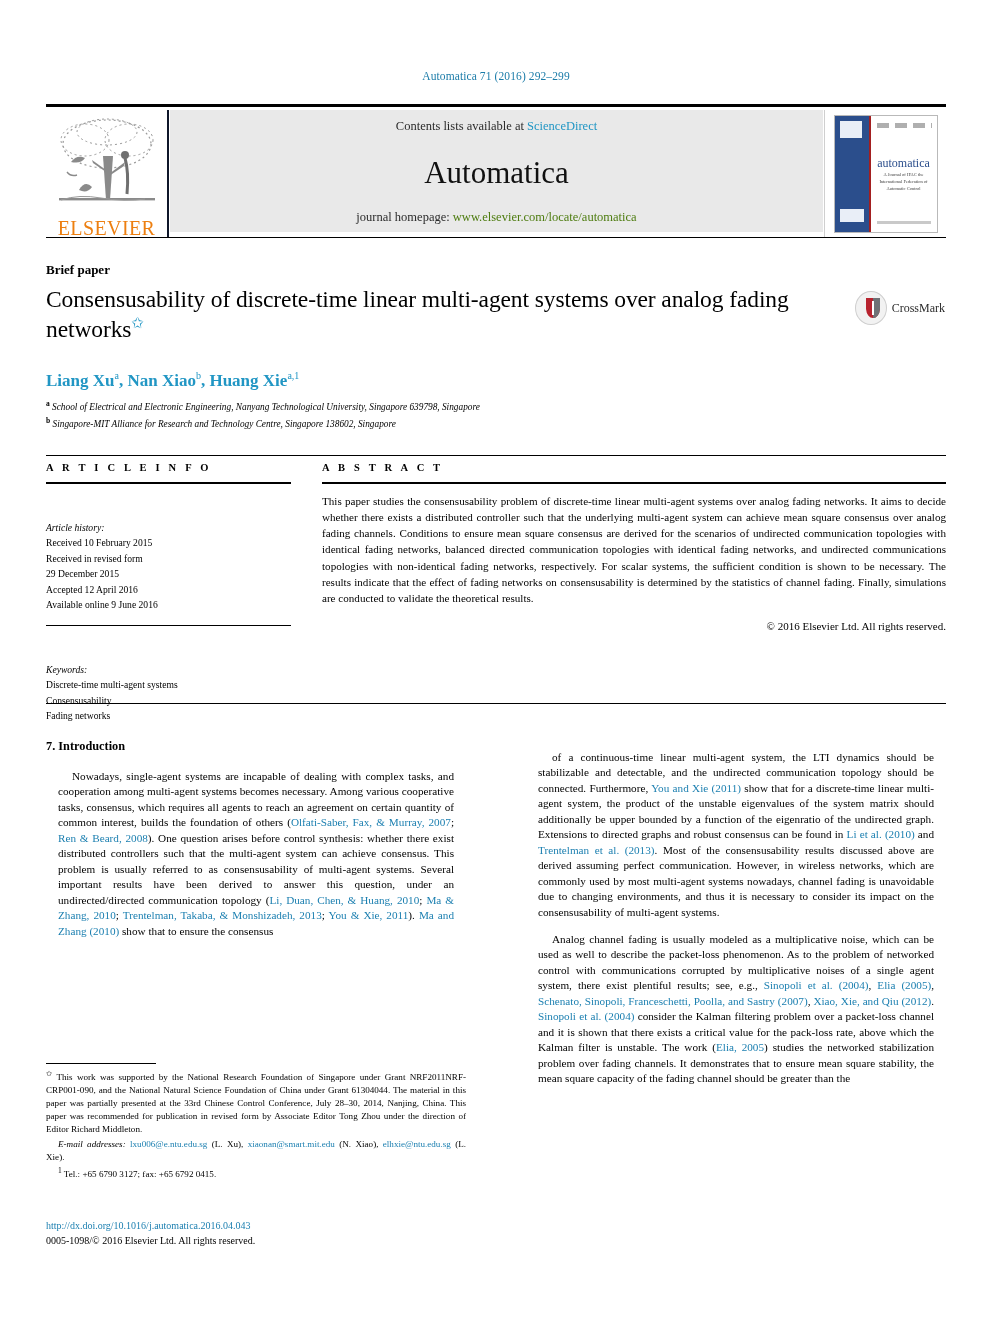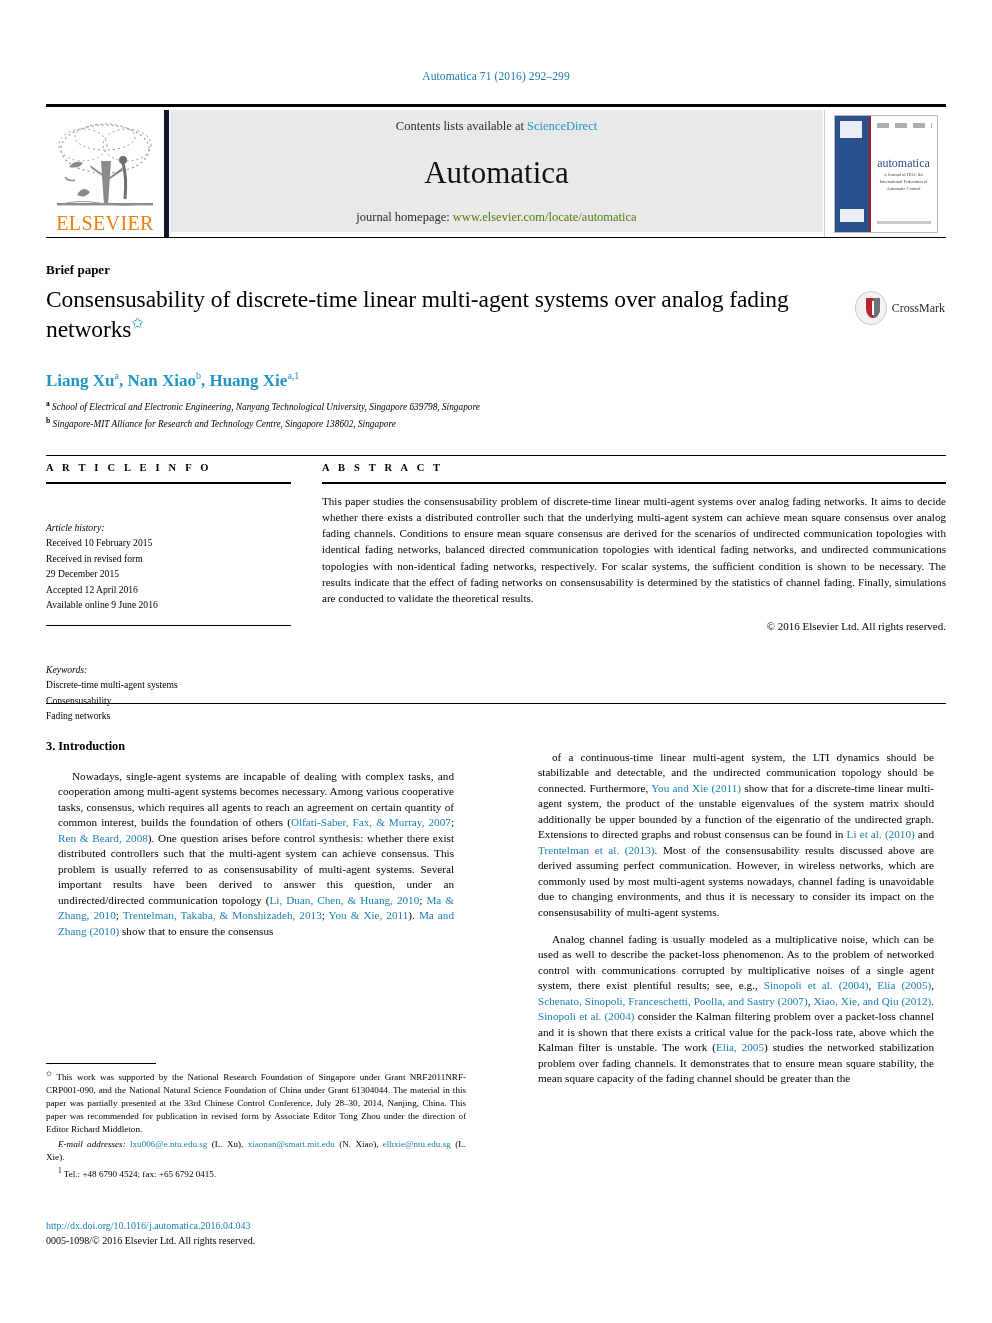--- a/index.html
+++ b/index.html
@@ -19,22 +19,22 @@
     position:absolute; top:70px; left:0; width:992px;
     text-align:center; font-size:11.5px; color:#1a7ba8;
     font-family:"Liberation Serif", serif; letter-spacing:.1px;
   }
 
   
   .masthead { position:absolute; left:46px; top:104px; width:900px; height:134px; }
   .mh-rule-top { position:absolute; left:0; top:0; width:900px; height:3px; background:#000; }
   .mh-logo {
     position:absolute; left:0; top:6px; width:123px; height:128px;
-    border-right:5px solid #0f172a;
-    display:flex; flex-direction:column; align-items:center; justify-content:center;
+    border-right:2px solid #0f172a;
+    display:flex; flex-direction:column; align-items:center; justify-content:space-between;
   }
   .tree-wrap { width:112px; height:100px; padding-top:4px; }
   .elsevier-word {
     color:#ED7F10; font-family:"Liberation Serif", serif;
     font-size:20px; letter-spacing:.4px; line-height:1; margin-top:-2px;
   }
   .mh-center {
     position:absolute; left:124px; top:6px; width:653px; height:122px;
     background:#e9e9e9;
     display:flex; flex-direction:column; align-items:center; justify-content:space-between;
@@ -239,21 +239,21 @@
   <div class="abscol">
     <div class="sec-label">A B S T R A C T</div>
     <div class="abs-rule"></div>
     <div class="abs-body">This paper studies the consensusability problem of discrete-time linear multi-agent systems over analog fading networks. It aims to decide whether there exists a distributed controller such that the underlying multi-agent system can achieve mean square consensus over analog fading channels. Conditions to ensure mean square consensus are derived for the scenarios of undirected communication topologies with identical fading networks, balanced directed communication topologies with identical fading networks, and undirected communications topologies with non-identical fading networks, respectively. For scalar systems, the sufficient condition is shown to be necessary. The results indicate that the effect of fading networks on consensusability is determined by the statistics of channel fading. Finally, simulations are conducted to validate the theoretical results.</div>
     <div class="abs-copy">© 2016 Elsevier Ltd. All rights reserved.</div>
   </div>
 
   <div class="rule-thin-sep"></div>
 
   <div class="col colL">
-    <h2 class="sechead">3. Introduction</h2>
+    <h2 class="sechead">7. Introduction</h2>
     <p>Nowadays, single-agent systems are incapable of dealing with complex tasks, and cooperation among multi-agent systems becomes necessary. Among various cooperative tasks, consensus, which requires all agents to reach an agreement on certain quantity of common interest, builds the foundation of others (<span class="ref">Olfati-Saber, Fax, &amp; Murray, 2007</span>; <span class="ref">Ren &amp; Beard, 2008</span>). One question arises before control synthesis: whether there exist distributed controllers such that the multi-agent system can achieve consensus. This problem is usually referred to as consensusability of multi-agent systems. Several important results have been derived to answer this question, under an undirected/directed communication topology (<span class="ref">Li, Duan, Chen, &amp; Huang, 2010</span>; <span class="ref">Ma &amp; Zhang, 2010</span>; <span class="ref">Trentelman, Takaba, &amp; Monshizadeh, 2013</span>; <span class="ref">You &amp; Xie, 2011</span>). <span class="ref">Ma and Zhang (2010)</span> show that to ensure the consensus</p>
   </div>
 
   <div class="col colR">
     <p>of a continuous-time linear multi-agent system, the LTI dynamics should be stabilizable and detectable, and the undirected communication topology should be connected. Furthermore, <span class="ref">You and Xie (2011)</span> show that for a discrete-time linear multi-agent system, the product of the unstable eigenvalues of the system matrix should additionally be upper bounded by a function of the eigenratio of the undirected graph. Extensions to directed graphs and robust consensus can be found in <span class="ref">Li et al. (2010)</span> and <span class="ref">Trentelman et al. (2013)</span>. Most of the consensusability results discussed above are derived assuming perfect communication. However, in wireless networks, which are commonly used by most multi-agent systems nowadays, channel fading is unavoidable due to changing environments, and thus it is necessary to consider its impact on the consensusability of multi-agent systems.</p>
     <p>Analog channel fading is usually modeled as a multiplicative noise, which can be used as well to describe the packet-loss phenomenon. As to the problem of networked control with communications corrupted by multiplicative noises of a single agent system, there exist plentiful results; see, e.g., <span class="ref">Sinopoli et al. (2004)</span>, <span class="ref">Elia (2005)</span>, <span class="ref">Schenato, Sinopoli, Franceschetti, Poolla, and Sastry (2007)</span>, <span class="ref">Xiao, Xie, and Qiu (2012)</span>. <span class="ref">Sinopoli et al. (2004)</span> consider the Kalman filtering problem over a packet-loss channel and it is shown that there exists a critical value for the pack-loss rate, above which the Kalman filter is unstable. The work (<span class="ref">Elia, 2005</span>) studies the networked stabilization problem over fading channels. It demonstrates that to ensure mean square stability, the mean square capacity of the fading channel should be greater than the</p>
   </div>
 
   <div class="fnrule"></div>
   <div class="footnotes">
@@ -265,21 +265,21 @@
       <span class="it">E-mail addresses:</span>
       <span class="lnk">lxu006@e.ntu.edu.sg</span>
       <span>(L. Xu)</span>,
       <span class="lnk">xiaonan@smart.mit.edu</span>
       <span>(N. Xiao)</span>,
       <span class="lnk">elhxie@ntu.edu.sg</span>
       <span>(L. Xie)</span>.
     </div>
     <div class="blk" style="text-indent:12px;">
       <sup>1</sup>
-      <span>Tel.: +48 6790 4524; fax: +65 6792 0415.</span>
+      <span>Tel.: +65 6790 3127; fax: +65 6792 0415.</span>
     </div>
   </div>
 
   <div class="doiblock">
     <div class="doi">http://dx.doi.org/10.1016/j.automatica.2016.04.043</div>
     <div>0005-1098/© 2016 Elsevier Ltd. All rights reserved.</div>
   </div>
 
 </div>
 

